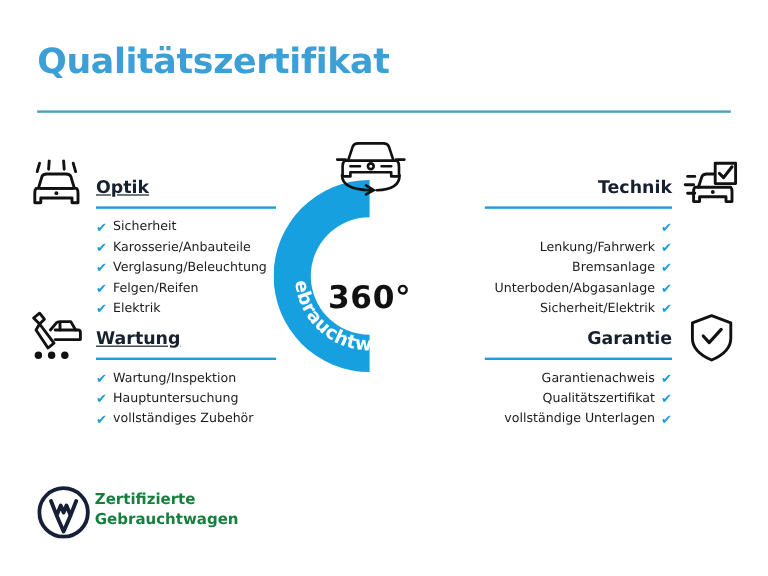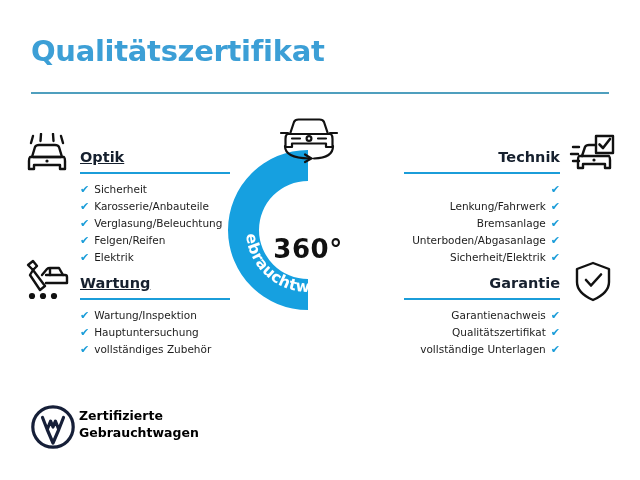--- a/index.html
+++ b/index.html
@@ -66,21 +66,21 @@
     font-size:26px;font-weight:bold;color:#111;
     letter-spacing:0.5px;
     padding-top:6px;box-sizing:border-box;
   }
   .badge-car{position:absolute;left:46px;top:-37px;width:70px;height:52px;}
 
   
   .logo{position:absolute;left:31px;top:405px;}
   .logo-text{
     position:absolute;left:79px;top:408px;
-    font-size:12.5px;font-weight:bold;color:#000000;
+    font-size:12.5px;font-weight:bold;color:#15803d;
     line-height:16.5px;
   }
 </style>
 </head>
 <body>
 
 <div class="page">
 
   <div class="title">Qualitätszertifikat</div>
   <div class="title-rule"></div>

